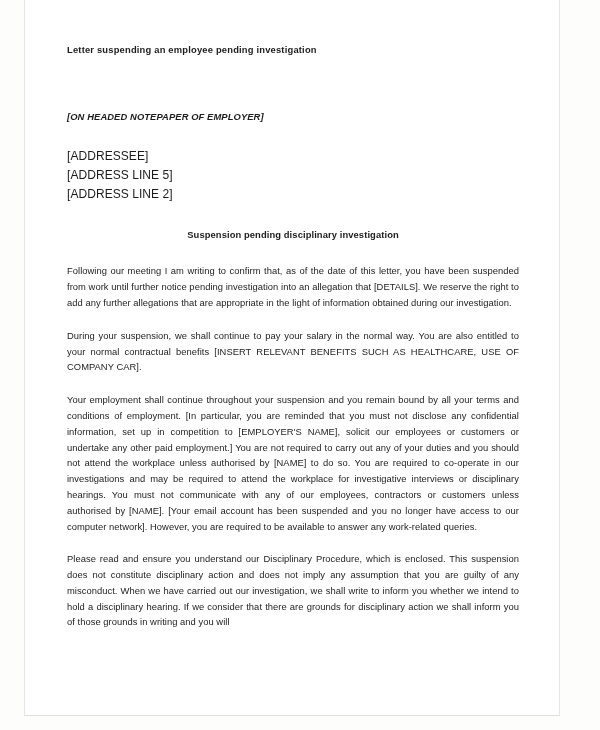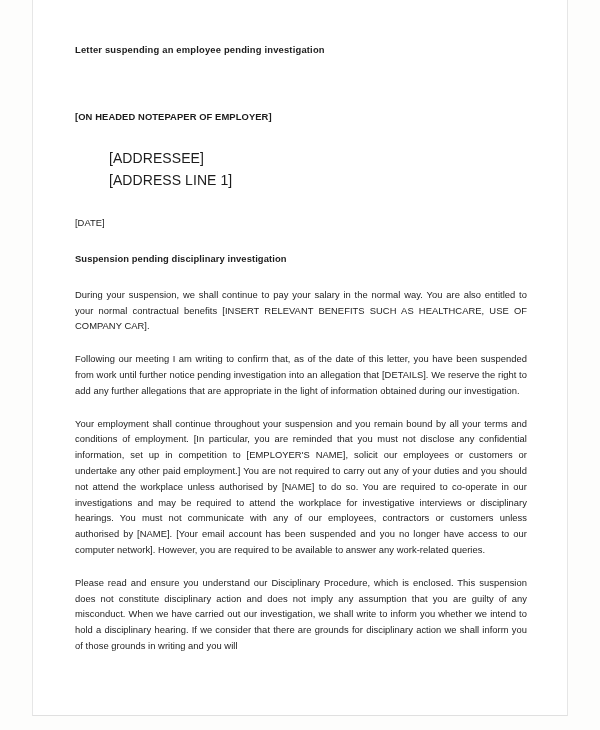--- a/index.html
+++ b/index.html
@@ -8,21 +8,21 @@
   }
   body {
     width: 600px;
     height: 730px;
     background: #fdfdfc;
     font-family: "Liberation Sans", sans-serif;
     overflow: hidden;
   }
   .page {
     position: absolute;
-    left: 32px;
+    left: 24px;
     top: 0;
     width: 536px;
     height: 716px;
     background: #ffffff;
     border-left: 1px solid #e6e6e6;
     border-right: 1px solid #e6e6e6;
     border-bottom: 1px solid #e0e0e0;
     box-sizing: border-box;
     overflow: hidden;
   }
@@ -36,49 +36,50 @@
   .doc-title {
     font-size: 9.4px;
     font-weight: bold;
     letter-spacing: 0.02em;
     line-height: 1.35;
     margin: 0 0 54px 0;
   }
   .notepaper-line {
     font-size: 9.4px;
     font-weight: bold;
+    font-style: italic;
     letter-spacing: 0.01em;
     line-height: 1.35;
     margin: 1px 0 24px 0;
   }
   .address-block {
     margin: 0 0 24px 0;
   }
   .address-line {
-    font-size: 14px;
+    font-size: 12px;
     line-height: 1.58;
     letter-spacing: 0.005em;
-    margin-left: 34px;
   }
   .date-line {
     font-size: 9.4px;
     line-height: 1.5;
     margin: 0 0 22px 0;
   }
   .salutation {
     font-size: 9.4px;
     line-height: 1.5;
     margin: 0 0 22px 0;
   }
   .subject-line {
     font-size: 9.4px;
     font-weight: bold;
     letter-spacing: 0.01em;
     line-height: 1.5;
     margin: 0 0 21px 0;
+    text-align: center;
   }
   .body-para {
     font-size: 9.4px;
     line-height: 1.68;
     text-align: justify;
     margin: 0 0 17px 0;
     letter-spacing: 0.004em;
   }
   .body-para:last-child {
     margin-bottom: 0;
@@ -89,27 +90,27 @@
 
 <div class="page">
   <div class="content">
 
     <div class="doc-title">Letter suspending an employee pending investigation</div>
 
     <div class="notepaper-line">[ON HEADED NOTEPAPER OF EMPLOYER]</div>
 
     <div class="address-block">
       <div class="address-line">[ADDRESSEE]</div>
-      <div class="address-line">[ADDRESS LINE 1]</div>
+      <div class="address-line">[ADDRESS LINE 5]</div>
+      <div class="address-line">[ADDRESS LINE 2]</div>
     </div>
 
-    <div class="date-line">[DATE]</div>
 
 
     <div class="subject-line">Suspension pending disciplinary investigation</div>
 
+    <p class="body-para">Following our meeting I am writing to confirm that, as of the date of this letter, you have been suspended from work until further notice pending investigation into an allegation that [DETAILS]. We reserve the right to add any further allegations that are appropriate in the light of information obtained during our investigation.</p>
     <p class="body-para">During your suspension, we shall continue to pay your salary in the normal way. You are also entitled to your normal contractual benefits [INSERT RELEVANT BENEFITS SUCH AS HEALTHCARE, USE OF COMPANY CAR].</p>
-    <p class="body-para">Following our meeting I am writing to confirm that, as of the date of this letter, you have been suspended from work until further notice pending investigation into an allegation that [DETAILS]. We reserve the right to add any further allegations that are appropriate in the light of information obtained during our investigation.</p>
     <p class="body-para">Your employment shall continue throughout your suspension and you remain bound by all your terms and conditions of employment. [In particular, you are reminded that you must not disclose any confidential information, set up in competition to [EMPLOYER'S NAME], solicit our employees or customers or undertake any other paid employment.] You are not required to carry out any of your duties and you should not attend the workplace unless authorised by [NAME] to do so. You are required to co-operate in our investigations and may be required to attend the workplace for investigative interviews or disciplinary hearings. You must not communicate with any of our employees, contractors or customers unless authorised by [NAME]. [Your email account has been suspended and you no longer have access to our computer network]. However, you are required to be available to answer any work-related queries.</p>
     <p class="body-para">Please read and ensure you understand our Disciplinary Procedure, which is enclosed. This suspension does not constitute disciplinary action and does not imply any assumption that you are guilty of any misconduct. When we have carried out our investigation, we shall write to inform you whether we intend to hold a disciplinary hearing. If we consider that there are grounds for disciplinary action we shall inform you of those grounds in writing and you will</p>
 
   </div>
 </div>
 
 </body></html>

